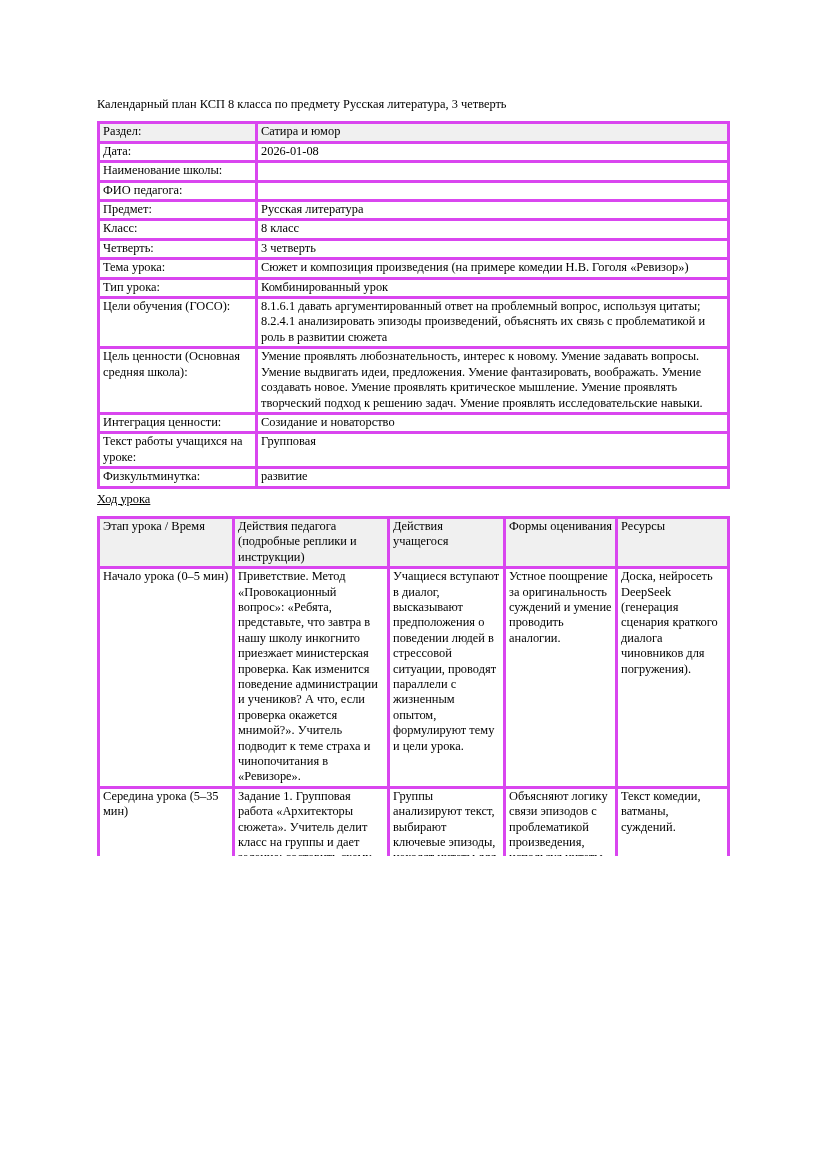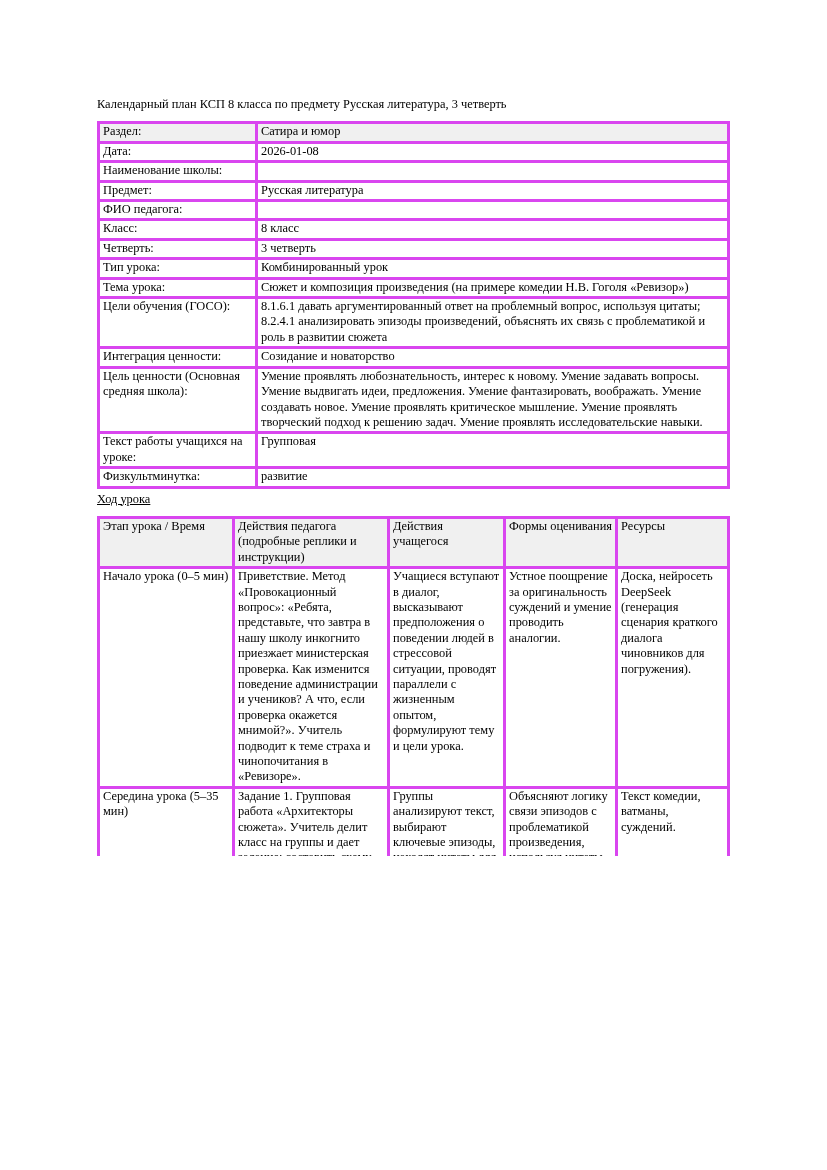--- a/index.html
+++ b/index.html
@@ -69,54 +69,54 @@
         </tr>
         <tr>
           <td>Дата:</td>
           <td>2026-01-08</td>
         </tr>
         <tr>
           <td>Наименование школы:</td>
           <td></td>
         </tr>
         <tr>
+          <td>ФИО педагога:</td>
+          <td></td>
+        </tr>
+        <tr>
           <td>Предмет:</td>
           <td>Русская литература</td>
-        </tr>
-        <tr>
-          <td>ФИО педагога:</td>
-          <td></td>
         </tr>
         <tr>
           <td>Класс:</td>
           <td>8 класс</td>
         </tr>
         <tr>
           <td>Четверть:</td>
           <td>3 четверть</td>
         </tr>
         <tr>
+          <td>Тема урока:</td>
+          <td>Сюжет и композиция произведения (на примере комедии Н.В. Гоголя «Ревизор»)</td>
+        </tr>
+        <tr>
           <td>Тип урока:</td>
           <td>Комбинированный урок</td>
-        </tr>
-        <tr>
-          <td>Тема урока:</td>
-          <td>Сюжет и композиция произведения (на примере комедии Н.В. Гоголя «Ревизор»)</td>
         </tr>
         <tr>
           <td>Цели обучения (ГОСО):</td>
           <td>8.1.6.1 давать аргументированный ответ на проблемный вопрос, используя цитаты; 8.2.4.1 анализировать эпизоды произведений, объяснять их связь с проблематикой и роль в развитии сюжета</td>
         </tr>
         <tr>
+          <td>Цель ценности (Основная средняя школа):</td>
+          <td>Умение проявлять любознательность, интерес к новому. Умение задавать вопросы. Умение выдвигать идеи, предложения. Умение фантазировать, воображать. Умение создавать новое. Умение проявлять критическое мышление. Умение проявлять творческий подход к решению задач. Умение проявлять исследовательские навыки.</td>
+        </tr>
+        <tr>
           <td>Интеграция ценности:</td>
           <td>Созидание и новаторство</td>
-        </tr>
-        <tr>
-          <td>Цель ценности (Основная средняя школа):</td>
-          <td>Умение проявлять любознательность, интерес к новому. Умение задавать вопросы. Умение выдвигать идеи, предложения. Умение фантазировать, воображать. Умение создавать новое. Умение проявлять критическое мышление. Умение проявлять творческий подход к решению задач. Умение проявлять исследовательские навыки.</td>
         </tr>
         <tr>
           <td>Текст работы учащихся на уроке:</td>
           <td>Групповая</td>
         </tr>
         <tr>
           <td>Физкультминутка:</td>
           <td>развитие</td>
         </tr>
       </tbody>

